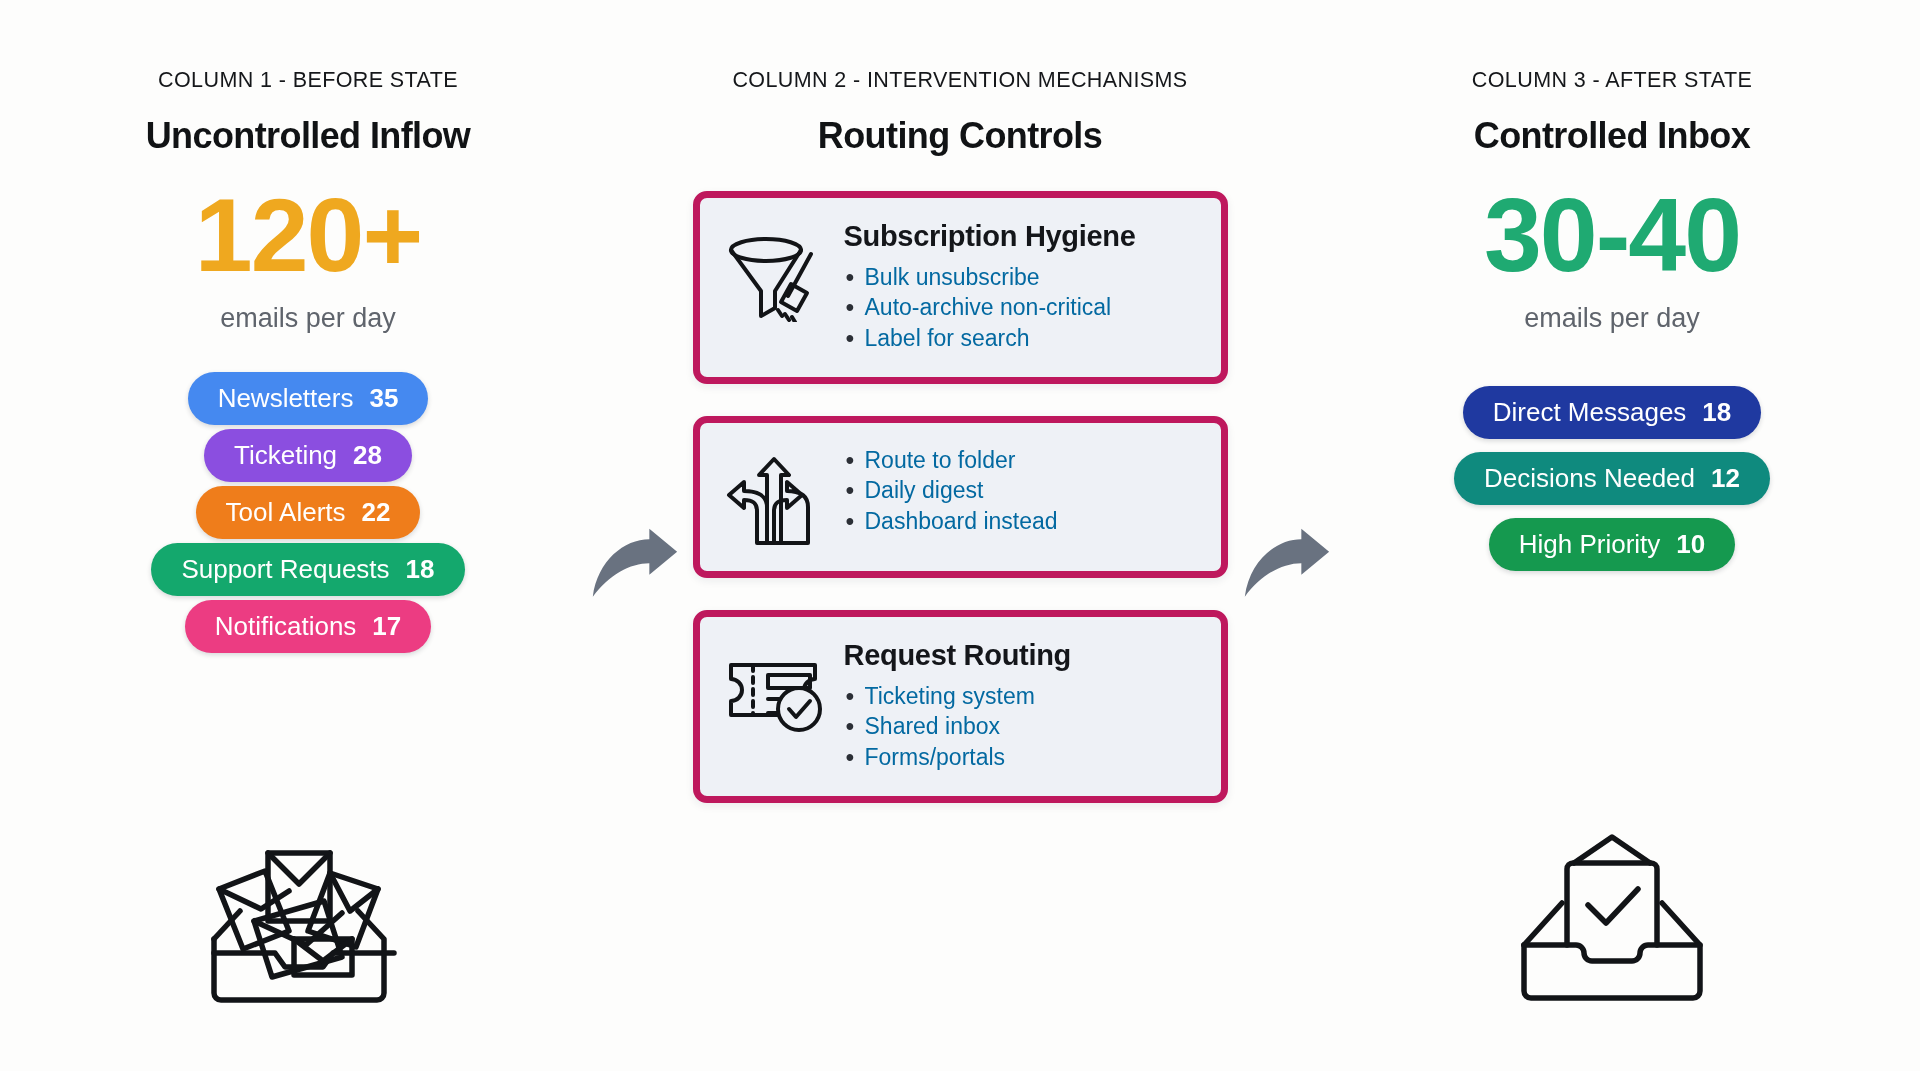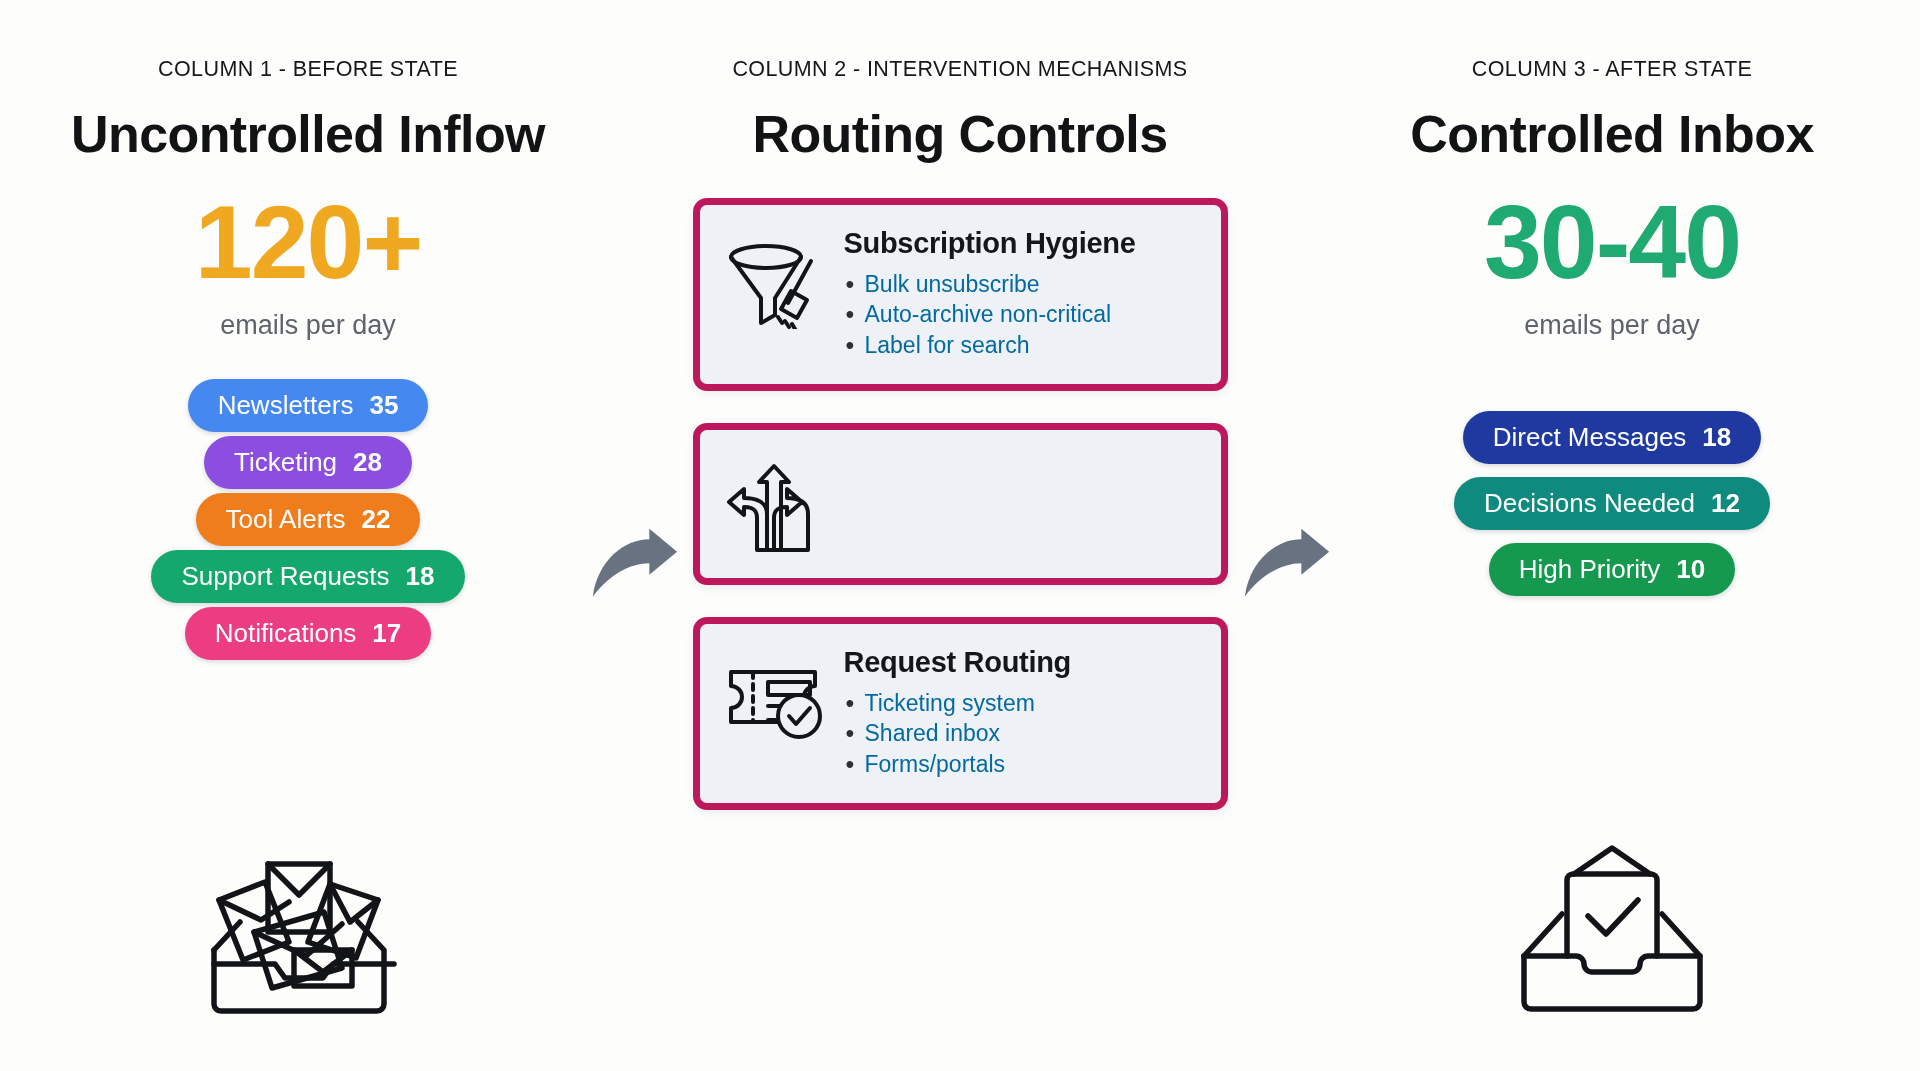--- a/index.html
+++ b/index.html
@@ -14,21 +14,21 @@
     background: #fdfdfc;
     overflow: hidden;
     position: relative;
   }
 
   .canvas {
     position: absolute;
     inset: 0;
     display: grid;
     grid-template-columns: 1fr 92px 1fr 92px 1fr;
-    padding: 5px 28px;
+    padding: 16px 28px;
     box-sizing: border-box;
   }
 
   
   .col {
     display: flex;
     flex-direction: column;
     align-items: center;
   }
 
@@ -37,21 +37,21 @@
     font-size: 21.5px;
     font-weight: 500;
     letter-spacing: 0.4px;
     color: #15171a;
     text-align: center;
     white-space: nowrap;
   }
 
   .col-title {
     margin-top: 22px;
-    font-size: 52px;
+    font-size: 36px;
     font-weight: 700;
     letter-spacing: -0.6px;
     color: #111315;
     text-align: center;
     white-space: nowrap;
   }
 
   
   .bigstat {
     margin-top: 26px;
@@ -74,21 +74,21 @@
 
   
   .pill-stack {
     margin-top: 38px;
     display: flex;
     flex-direction: column;
     align-items: center;
     gap: 4px;
     width: 100%;
   }
-  .pill-stack.after { margin-top: 70px; gap: 13px; }
+  .pill-stack.after { margin-top: 52px; gap: 13px; }
 
   .pill {
     display: inline-flex;
     align-items: center;
     justify-content: center;
     gap: 16px;
     border-radius: 999px;
     padding: 11px 30px;
     color: #ffffff;
     font-size: 26px;
@@ -267,20 +267,25 @@
         <div class="card-icon">
           <svg width="96" height="92" viewBox="0 0 96 92">
             <g fill="none" stroke="#121417" stroke-width="4" stroke-linejoin="round" stroke-linecap="round">
               <path d="M41 88 L41 52 C41 40 30 36 18 36 L18 27 L3 40 L18 53 L18 45 C27 45 31 48 31 56 L31 88 Z"></path>
               <path d="M41 88 L41 20 L33 20 L48 4 L63 20 L55 20 L55 88 Z"></path>
               <path d="M55 88 L55 56 C55 48 59 45 68 45 L68 53 L83 40 L68 27 L68 36 C80 36 89 40 89 52 L89 88 Z" transform="translate(-7,0)"></path>
             </g>
           </svg>
         </div>
         <div class="card-body">
+          <ul class="card-list">
+            <li>Route to folder</li>
+            <li>Daily digest</li>
+            <li>Dashboard instead</li>
+          </ul>
         </div>
       </div>
 
       <div class="card">
         <div class="card-icon">
           <svg width="102" height="84" viewBox="0 0 102 84">
             <g fill="none" stroke="#121417" stroke-width="4" stroke-linejoin="round" stroke-linecap="round">
               <path d="M8 16 h84 v14 a11 11 0 0 0 0 22 v14 h-84 v-14 a11 11 0 0 0 0 -22 z"></path>
               <path d="M30 16 v50" stroke-dasharray="6 6"></path>
               <rect x="45" y="26" width="42" height="13"></rect>

